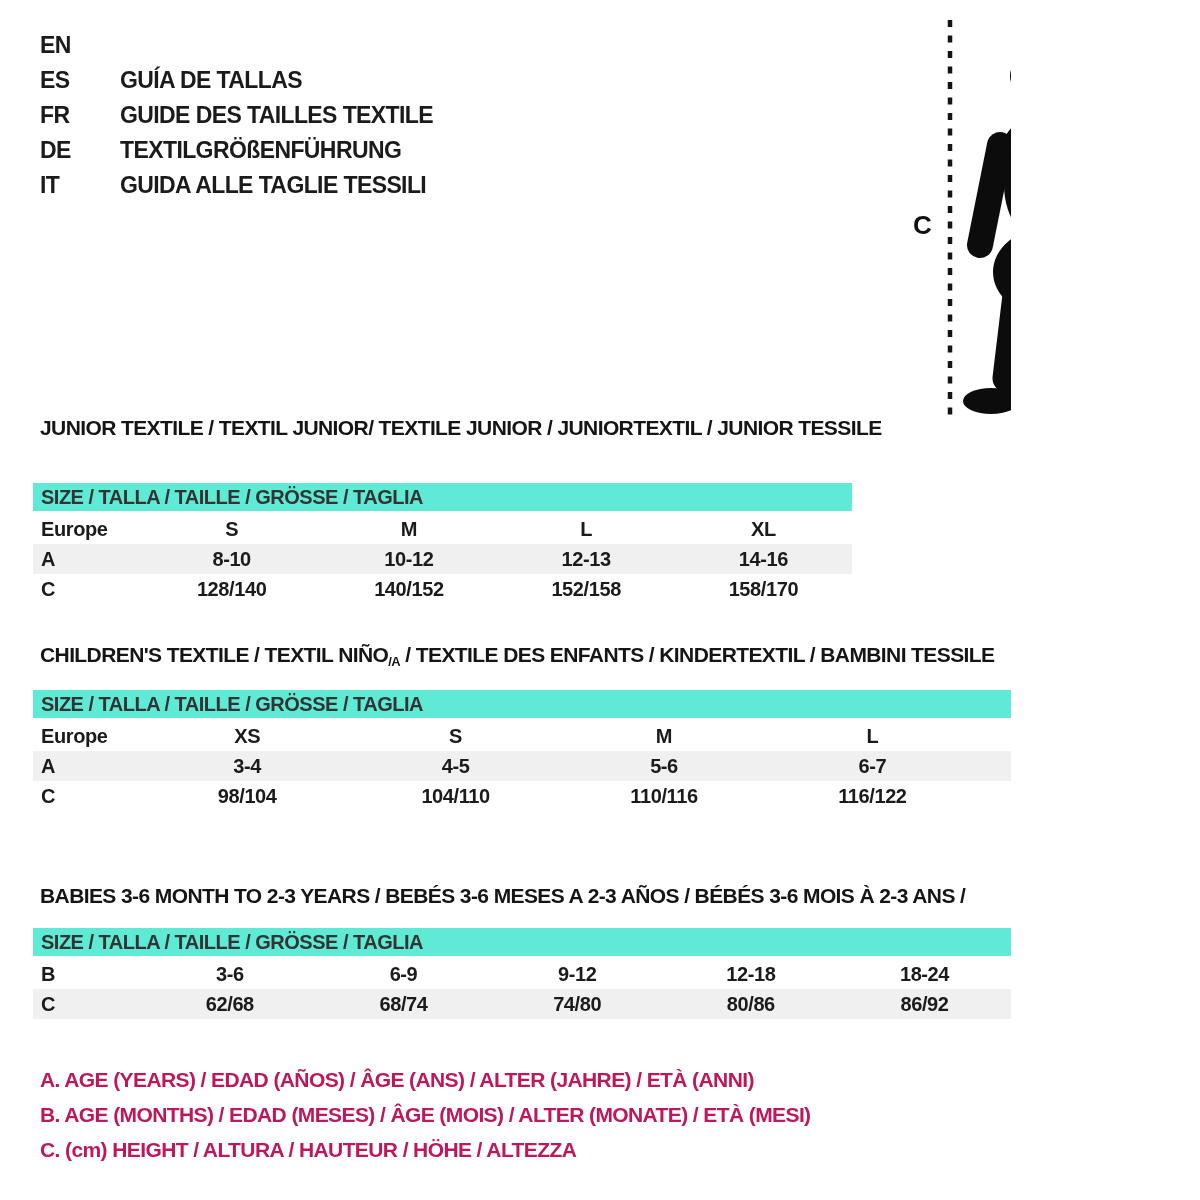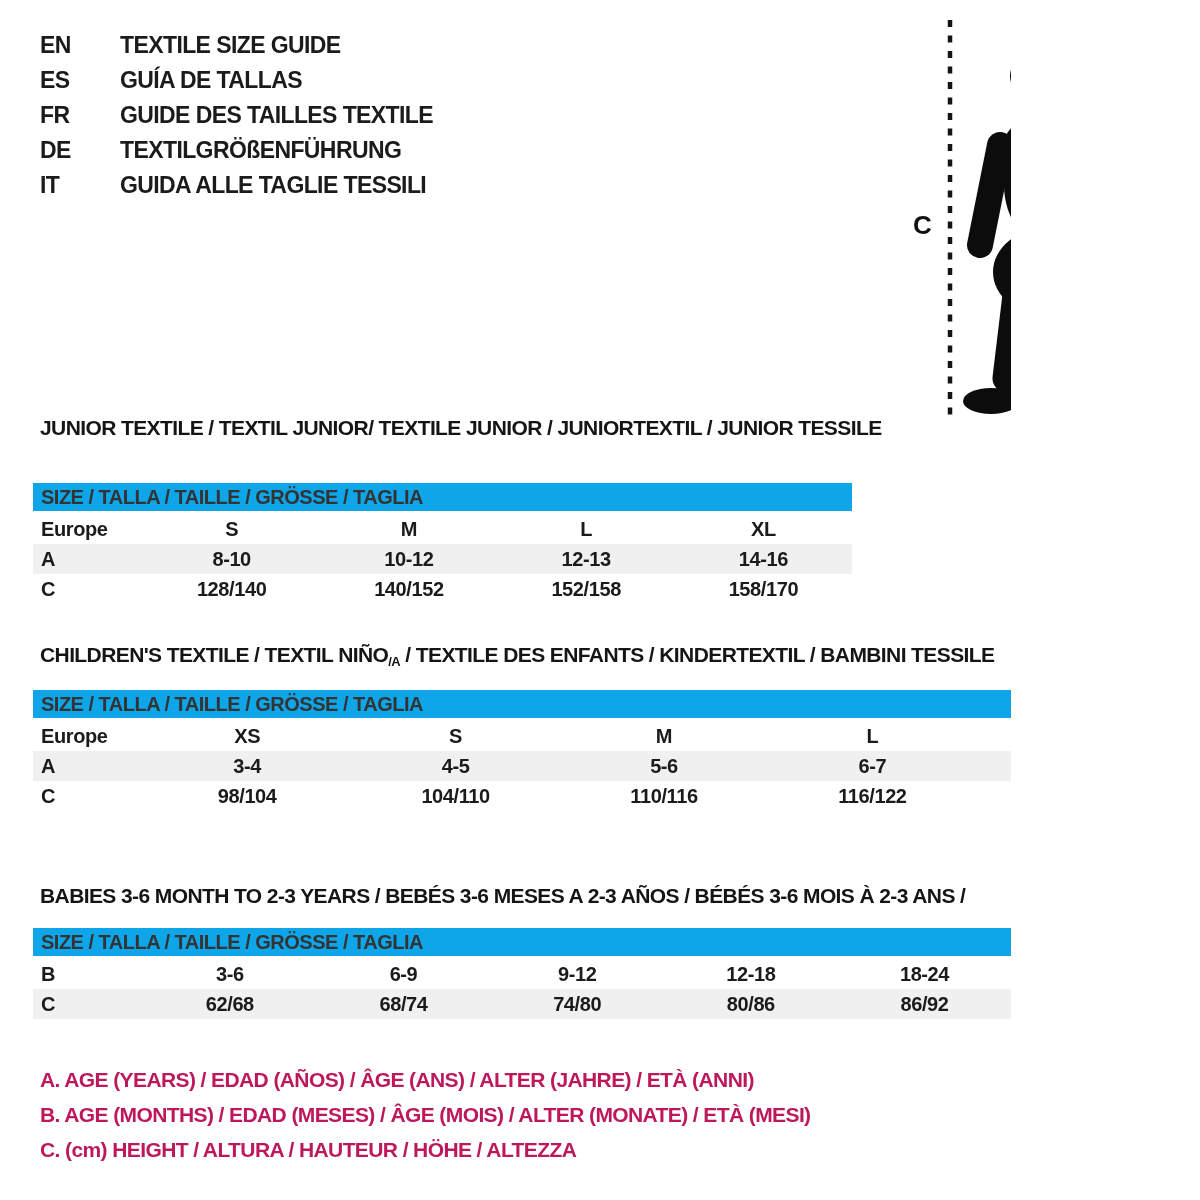--- a/index.html
+++ b/index.html
@@ -21,21 +21,21 @@
   }
   
   .section-title {
     position:absolute; left:40px; font-weight:bold; font-size:21px;
     letter-spacing:-0.6px; white-space:nowrap; color:#151515;
   }
   .title-sub { font-size:0.62em; vertical-align:-0.30em; }
   .two-line { line-height:31px; }
   .size-table { position:absolute; left:33px; }
   .size-bar {
-    height:28px; line-height:28px; background:#0ea5e9; color:#333333;
+    height:28px; line-height:28px; background:#5eead4; color:#333333;
     font-weight:bold; font-size:20px; letter-spacing:-0.5px; padding-left:8px;
     box-sizing:border-box; margin-bottom:3px;
   }
   .trow {
     display:grid; align-items:center; height:30px;
     font-weight:bold; font-size:20px; letter-spacing:-0.4px;
   }
   .cols4 { grid-template-columns:110px repeat(4,1fr); }
   .cols5 { grid-template-columns:110px repeat(5,1fr); }
   .cols6 { grid-template-columns:110px repeat(6,1fr); }
@@ -50,21 +50,20 @@
   }
 </style>
 </head>
 <body>
 
 <div class="canvas">
 
   <div class="lang-block">
     <div class="lang-row">
       <span class="lang-code">EN</span>
-      <span class="lang-title">TEXTILE SIZE GUIDE</span>
     </div>
     <div class="lang-row">
       <span class="lang-code">ES</span>
       <span class="lang-title">GUÍA DE TALLAS</span>
     </div>
     <div class="lang-row">
       <span class="lang-code">FR</span>
       <span class="lang-title">GUIDE DES TAILLES TEXTILE</span>
     </div>
     <div class="lang-row">

